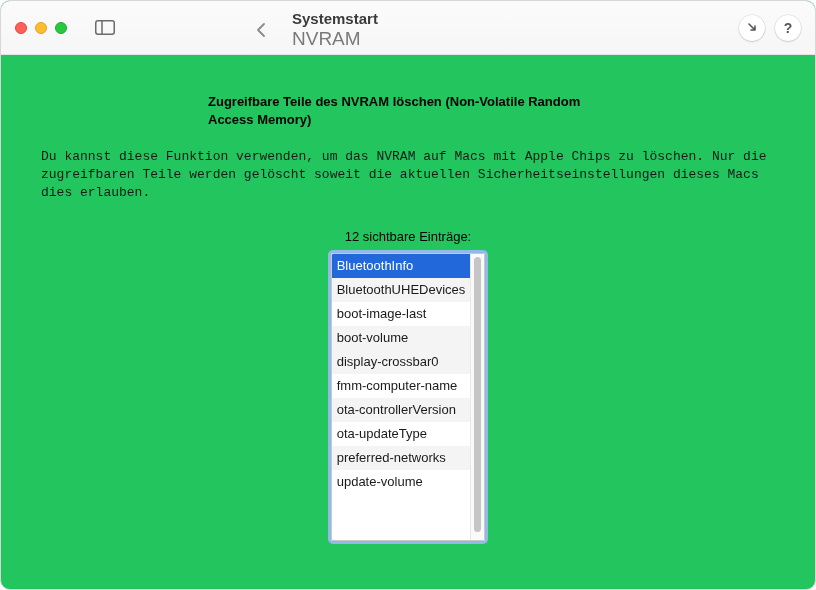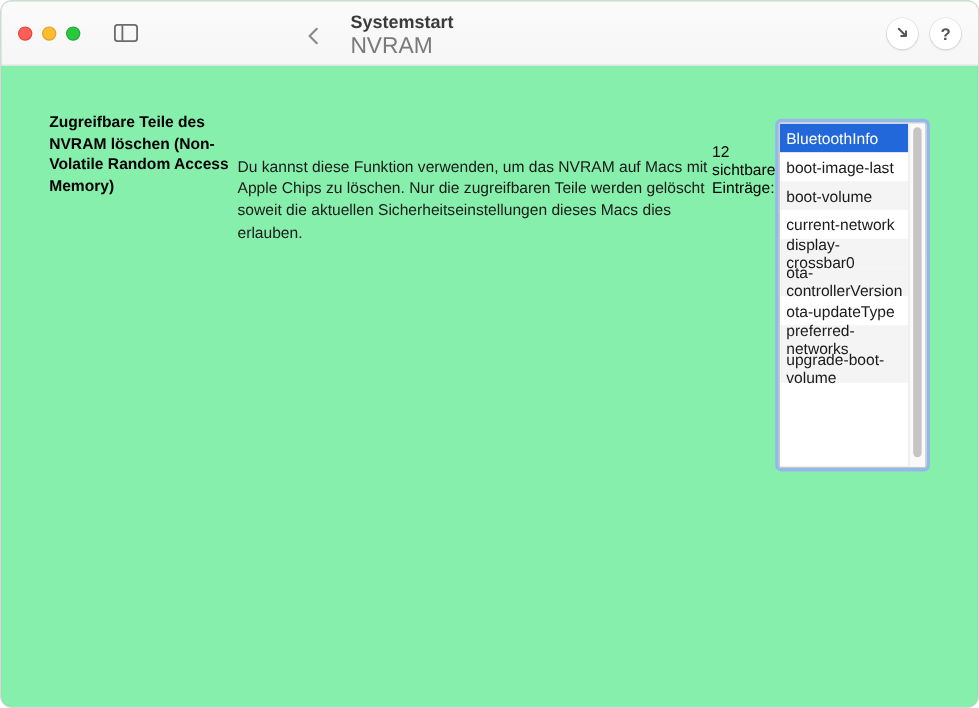--- a/index.html
+++ b/index.html
@@ -6,21 +6,21 @@
   html, body { width: 816px; height: 590px; overflow: hidden; }
   body {
     font-family: -apple-system, "Helvetica Neue", Helvetica, Arial, sans-serif;
     font-size: 13px;
     color: #000;
     background: #fff;
   }
   .window {
     width: 816px;
     height: 590px;
-    background: #86efac;
+    background: #22c55e;
     border: 1px solid #d7d7d7;
     border-radius: 10px;
     display: flex;
     flex-direction: column;
     overflow: hidden;
     box-shadow: inset 0 0 0 0.5px rgba(0,0,0,0.05);
   }
   .toolbar {
     height: 54px;
     background: linear-gradient(#fbfbfb, #f6f6f6);
@@ -75,34 +75,36 @@
   .title-main { font-size: 15px; font-weight: 700; color:#3b3b3b; }
   .title-sub  { font-size: 19px; color:#7a7a7a; margin-top: 1px;}
 
   .toolbar-right { display:flex; gap:10px; align-items:center; }
 
   .content {
     flex: 1;
     padding: 38px 40px 24px 40px;
     position: relative;
     display: flex;
-    flex-direction: row;
+    flex-direction: column;
+    align-items: center;
   }
   .heading {
     font-weight: 700;
     font-size: 13px;
     max-width: 400px;
     line-height: 1.35;
   }
   .desc {
-    margin-top: 37px;
+    margin-top: 20px;
     font-size: 13px;
     line-height: 1.4;
     color: #1a1a1a;
     max-width: 740px;
+    font-family: Liberation Mono, monospace;
   }
   .count-label {
     margin-top: 26px;
     font-size: 13px;
   }
 
   .listbox {
     margin-top: 6px;
     border: 3px solid #94b9e9;
     border-radius: 5px;
@@ -219,28 +221,29 @@
     <div class="heading">Zugreifbare Teile des NVRAM löschen (Non-Volatile Random Access Memory)</div>
 
     <div class="desc">Du kannst diese Funktion verwenden, um das NVRAM auf Macs mit Apple Chips zu löschen. Nur die zugreifbaren Teile werden gelöscht soweit die aktuellen Sicherheitseinstellungen dieses Macs dies erlauben.</div>
 
     <div class="count-label">12 sichtbare Einträge:</div>
 
     <div class="listbox">
       <div class="listbox-inner">
         <div class="rows" id="rows">
             <div class="row selected">BluetoothInfo</div>
+            <div class="row alt">BluetoothUHEDevices</div>
             <div class="row">boot-image-last</div>
             <div class="row alt">boot-volume</div>
-            <div class="row">current-network</div>
             <div class="row alt">display-crossbar0</div>
+            <div class="row">fmm-computer-name</div>
             <div class="row alt">ota-controllerVersion</div>
             <div class="row">ota-updateType</div>
             <div class="row alt">preferred-networks</div>
-            <div class="row alt">upgrade-boot-volume</div>
+            <div class="row">update-volume</div>
           </div>
         <div class="scrollbar-track">
           <div class="scrollbar-thumb"></div>
         </div>
       </div>
     </div>
 
 
   </div>
 

